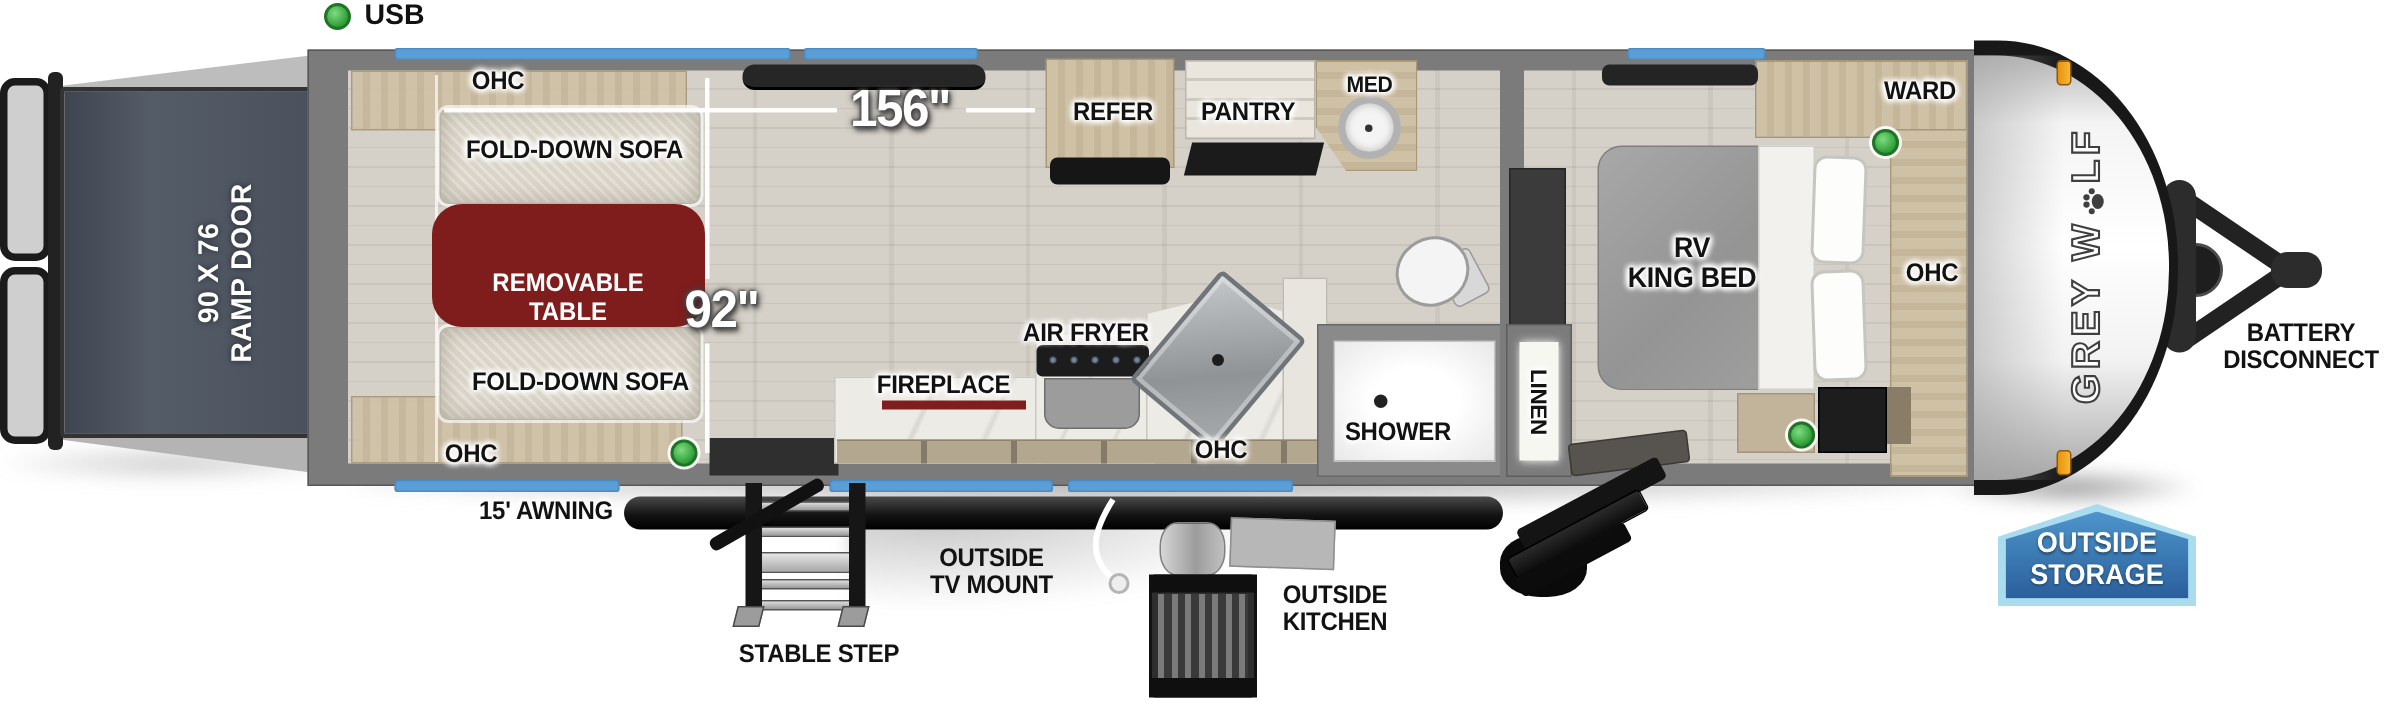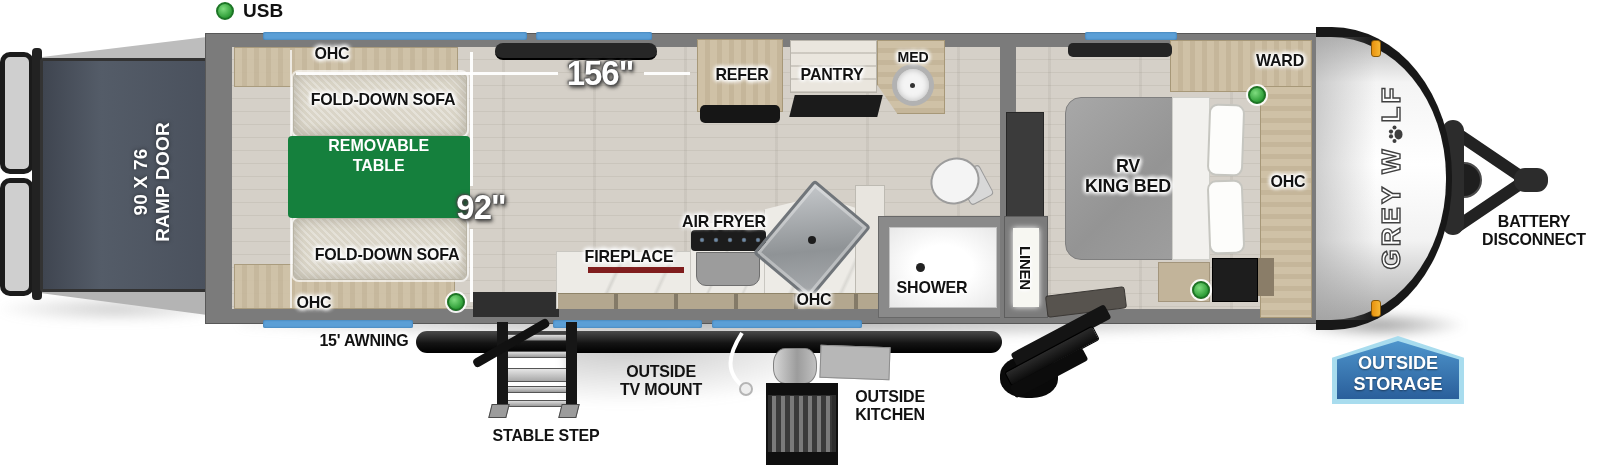--- a/index.html
+++ b/index.html
@@ -70,21 +70,21 @@
   <div class="win" style="left:1085px;top:32px;width:92px;"></div>
   <div class="win" style="left:263px;top:320px;width:150px;"></div>
   <div class="win" style="left:553px;top:320px;width:149px;"></div>
   <div class="win" style="left:712px;top:320px;width:150px;"></div>
 
   <div class="tan" style="left:234px;top:47px;width:224px;height:40px;opacity:.92;z-index:10;"></div>
   <div class="tan" style="left:234px;top:264px;width:221px;height:45px;opacity:.92;z-index:10;"></div>
   <div style="left:290px;top:50px;width:2px;height:258px;background:rgba(255,255,255,.7);z-index:11;"></div>
   <div class="sofa" style="left:293px;top:72px;width:174px;height:64px;z-index:11;"></div>
   <div class="sofa" style="left:293px;top:218px;width:174px;height:62px;z-index:11;"></div>
-  <div style="left:288px;top:136px;width:182px;height:82px;background:#15803d;border-radius:4px;z-index:12;display:flex;align-items:flex-start;justify-content:center;">
+  <div style="left:288px;top:136px;width:182px;height:82px;background:#7f1d1d;border-radius:20px;z-index:12;display:flex;align-items:flex-end;justify-content:center;">
     <span style="position:static;font-weight:bold;font-size:17px;line-height:1.15;color:#fff;text-align:center;transform:scaleX(.94);">
       <span style="position:static;display:block;">REMOVABLE</span>
       <span style="position:static;display:block;">TABLE</span>
     </span>
   </div>
   <div class="lbl" style="left:332px;top:54px;">OHC</div>
   <div class="lbl" style="left:383px;top:100px;">FOLD-DOWN SOFA</div>
   <div class="lbl" style="left:387px;top:255px;">FOLD-DOWN SOFA</div>
   <div class="lbl" style="left:314px;top:303px;">OHC</div>
 

